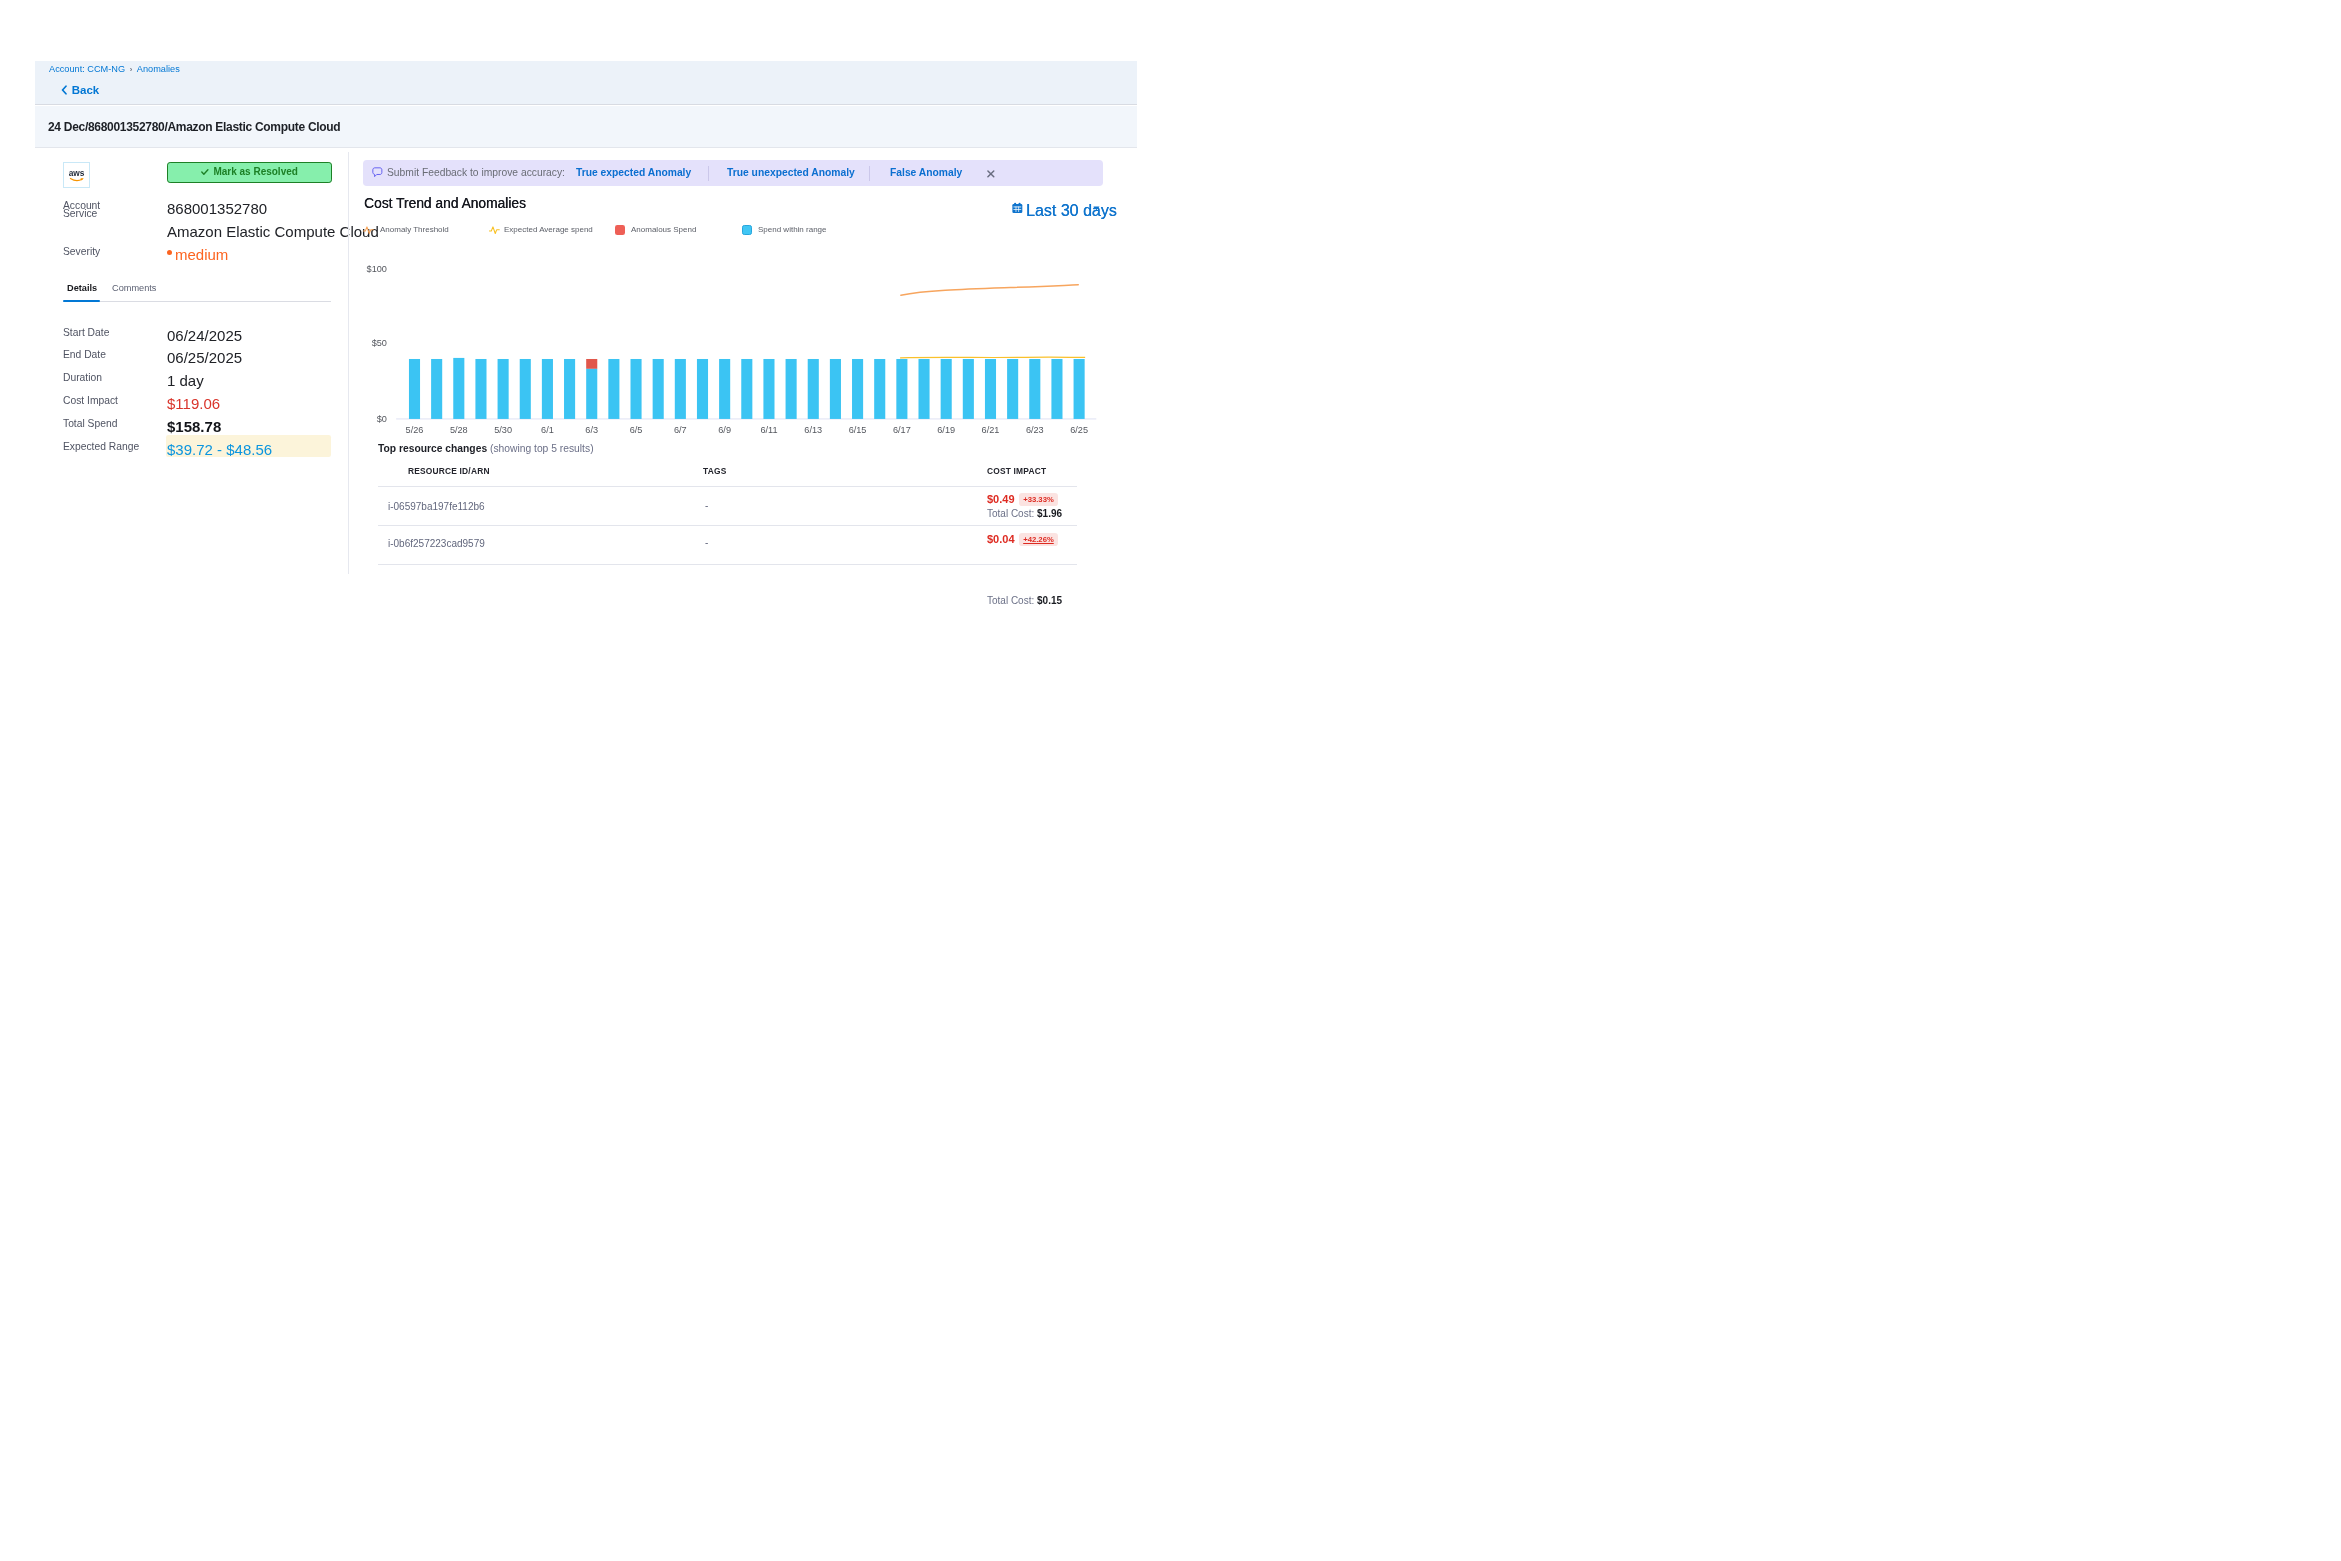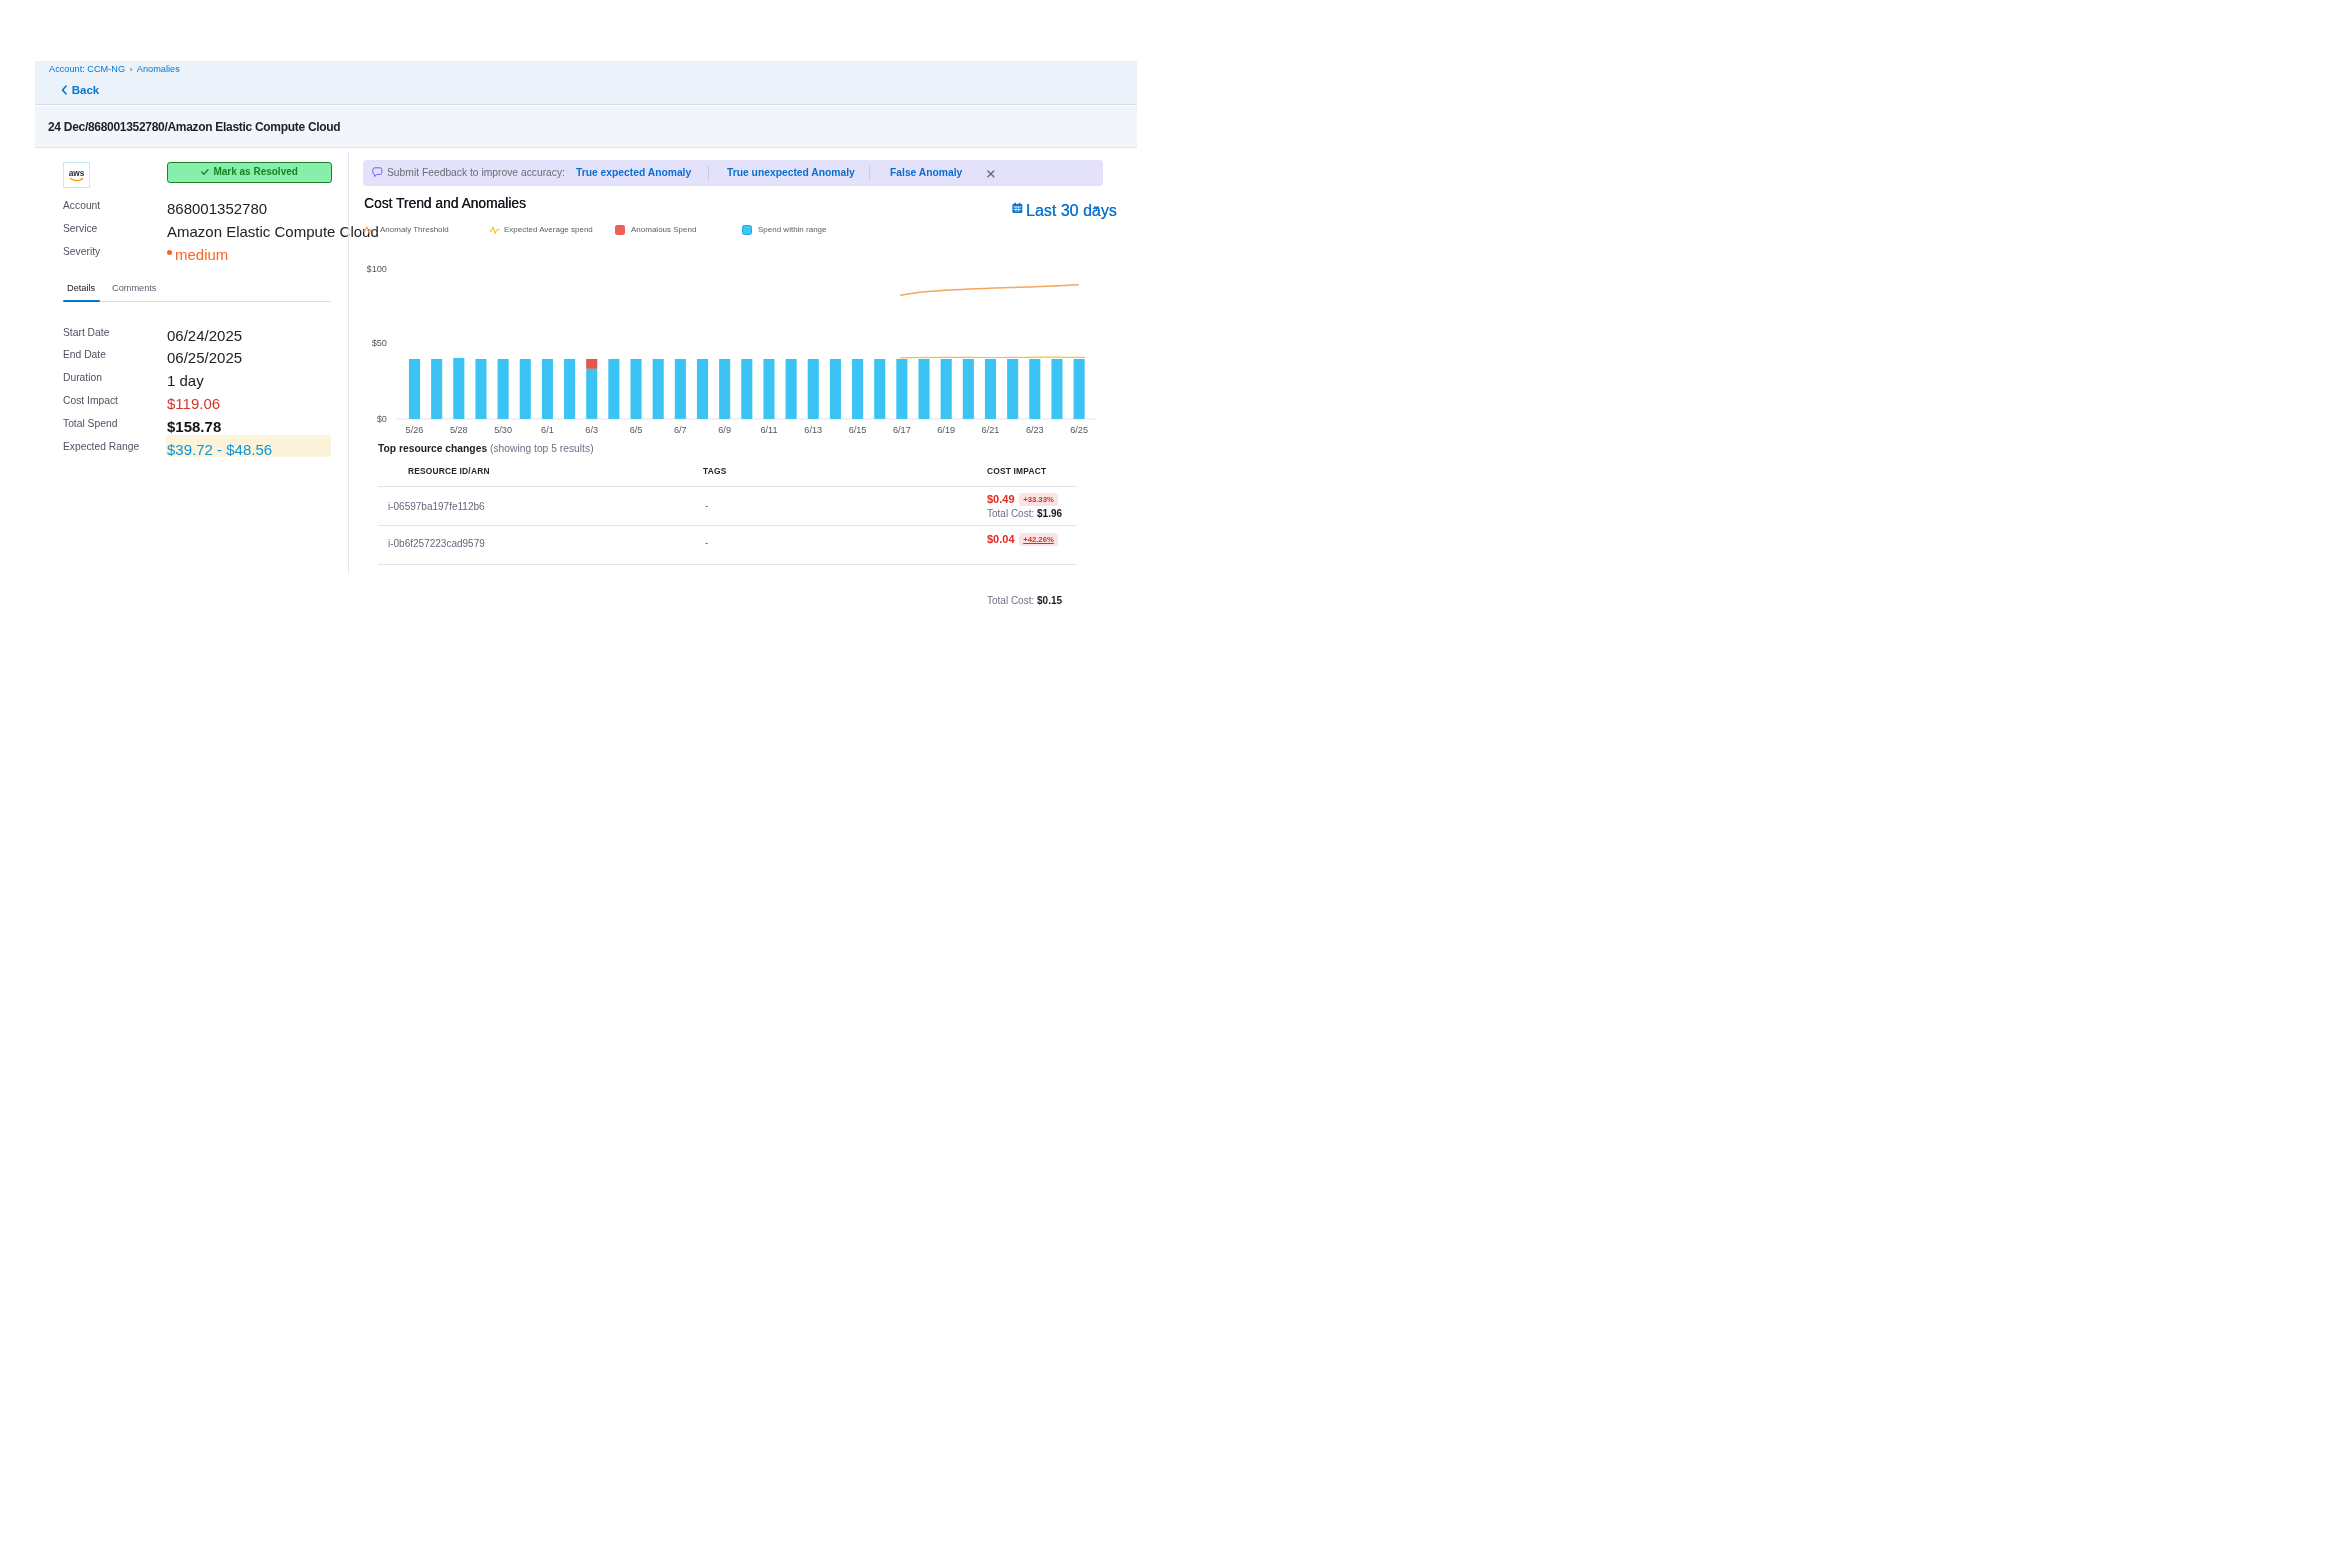--- a/index.html
+++ b/index.html
@@ -12,21 +12,21 @@
   .crumb .sep { color:#6b7280; font-weight:bold; font-size:7.7px; padding:0 4.6px; }
   .back { left:61px; top:84px; font-size:11.5px; font-weight:bold; color:#0277d4; }
   .title { left:48px; top:120px; font-size:12px; font-weight:bold; color:#1d2026; letter-spacing:-0.3px; }
   
   .awsbox { left:63px; top:162px; width:27px; height:26px; border:0.8px solid #c9e8f7; background:#fff; }
   .btn { left:167px; top:162px; width:165px; height:20.7px; border:1.1px solid #1d8026; border-radius:3.1px; background:#86efac; color:#1d8026; font-weight:bold; font-size:10px; text-align:center; line-height:18.4px; }
   .lbl { font-size:10.3px; color:#4f5362; }
   .val { font-size:15px; color:#202227; }
   .vdiv { left:348px; top:152px; width:0.8px; height:422px; background:#e6e8ef; }
   
-  .tabact { left:67px; top:283px; font-size:9.2px; font-weight:normal; color:#17181d; }
+  .tabact { left:67px; top:283px; font-size:9.2px; font-weight:bold; color:#17181d; }
   .tabin  { left:112px; top:283px; font-size:9.2px; color:#5c6173; }
   .tabline { left:63px; top:301px; width:268px; height:0.8px; background:#dadce3; }
   .tabsel { left:63px; top:300px; width:37px; height:2.4px; background:#0278d5; border-radius:1.5px; }
   
   .fbar { left:363px; top:160px; width:740px; height:26px; background:#e4e1fb; border-radius:3.8px; }
   .fbtext { left:387px; top:167px; font-size:10.3px; color:#696c75; }
   .flink { top:167px; font-size:10.3px; font-weight:bold; color:#0b6fd0; }
   .fdiv { top:166px; width:0.8px; height:14.5px; background:#cbc7ea; }
   .ctitle { left:364px; top:196px; font-size:13.8px; font-weight:400; color:#16181f; text-shadow:0.3px 0 0 #16181f; }
   
@@ -60,21 +60,21 @@
       <path d="M8.5 20.3 Q16.5 25.3 24 21.2" fill="none" stroke="#f79400" stroke-width="1.6" stroke-linecap="round"></path>
       <path d="M22.6 23 L26.2 20.1 L21.9 19.8 Z" fill="#f79400"></path>
     </svg>
   </div>
   <div class="abs btn"><svg width="7.7" height="6.1" viewBox="0 0 10 8" style="margin-right:4.6px">
         <path d="M1 4 L3.7 6.8 L9 1" stroke="#1d8026" stroke-width="1.8" fill="none" stroke-linecap="round" stroke-linejoin="round"></path>
       </svg>Mark as Resolved</div>
 
   <div class="abs lbl" style="left:63px; top:200px;">Account</div>
   <div class="abs val" style="left:167px; top:200px;">868001352780</div>
-  <div class="abs lbl" style="left:63px; top:223px;">Service</div>
+  <div class="abs lbl" style="left:63px; top:208px;">Service</div>
   <div class="abs val" style="left:167px; top:223px;">Amazon Elastic Compute Cloud</div>
   <div class="abs lbl" style="left:63px; top:246px;">Severity</div>
   <div class="abs" style="left:167px; top:250px; width:5px; height:5px; border-radius:50%; background:#fc6420;"></div>
   <div class="abs val" style="left:175px; top:246px; color:#fc6420;">medium</div>
 
   <div class="abs tabact">Details</div>
   <div class="abs tabin">Comments</div>
   <div class="abs tabline"></div>
   <div class="abs tabsel"></div>
 

